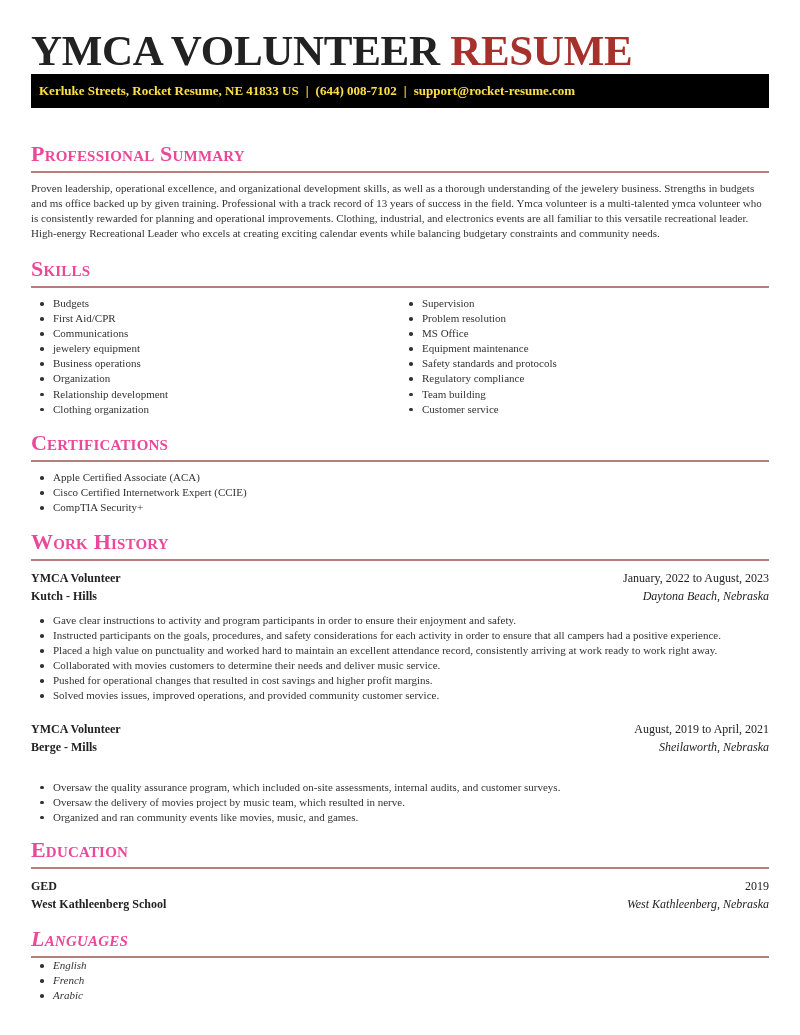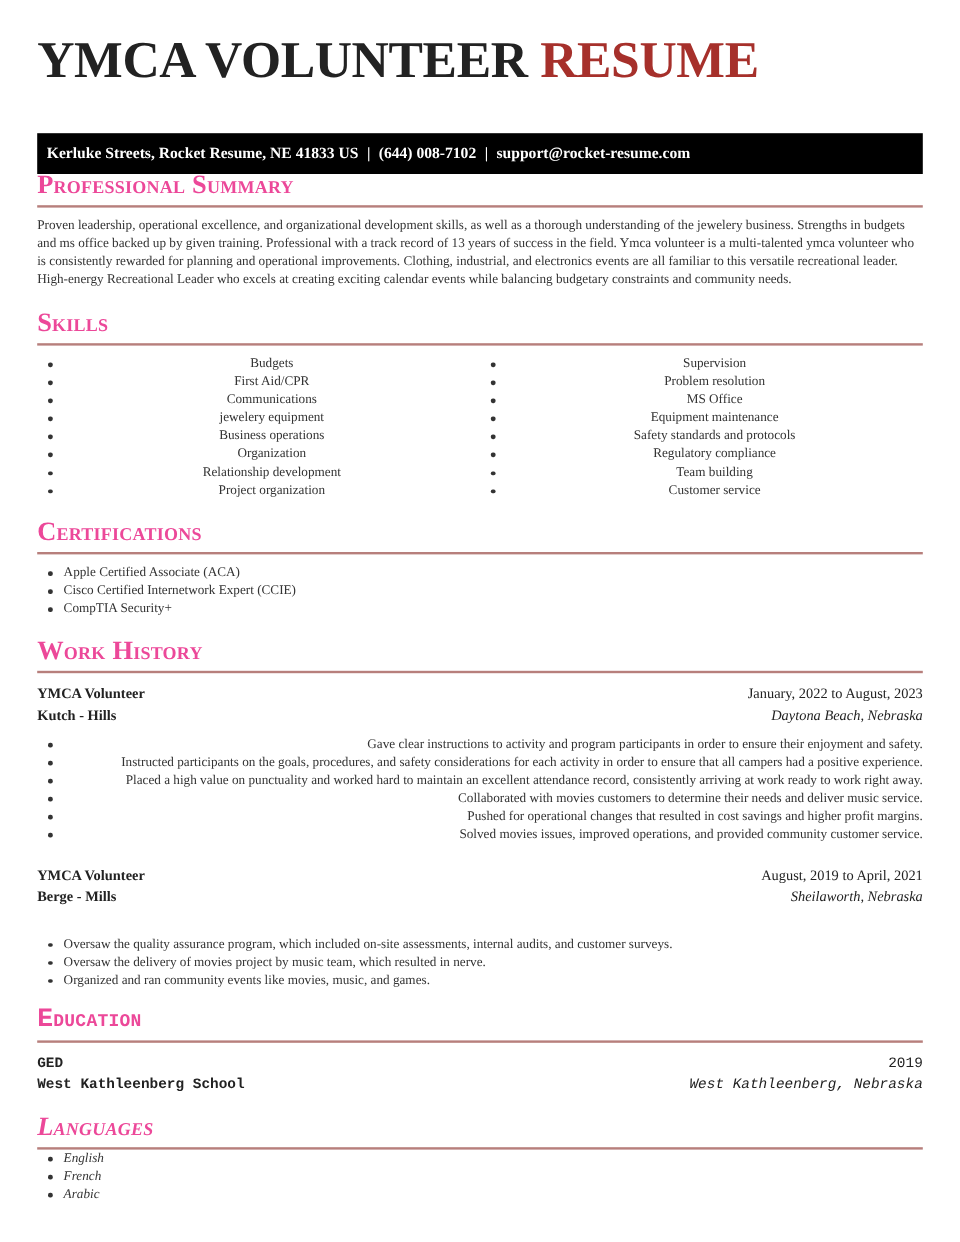--- a/index.html
+++ b/index.html
@@ -1,31 +1,31 @@
 <!DOCTYPE html>
 <html><head>
   <meta charset="utf-8">
   <style>
     * { box-sizing: border-box; margin: 0; padding: 0; }
     html, body { width: 800px; height: 1035px; background: #ffffff; overflow: hidden; }
     body { font-family: "Liberation Serif", "DejaVu Serif", serif; color: #222; }
     .page { position: relative; padding: 0 31px; }
     .title {
       padding-top: 28px;
-      height: 111px;
+      height: 74px;
       font-size: 43px;
       font-weight: bold;
       line-height: 46px;
       color: #222;
       letter-spacing: -0.3px;
     }
     .title .accent { color: #a6302b; }
     .contact-bar {
       background: #000;
-      color: #ffffff;
+      color: #fde047;
       height: 34px;
       font-weight: bold;
       font-size: 13px;
       line-height: 34px;
       padding-left: 8px;
       white-space: nowrap;
     }
     .contact-bar .sep { margin: 0 7px; }
     .section-heading {
       font-size: 22px;
@@ -54,21 +54,21 @@
       content: "";
       position: absolute;
       left: 9px;
       top: 6px;
       width: 3.5px;
       height: 3.5px;
       background: #333;
       border-radius: 50%;
     }
     .skills-grid { display: flex; margin-top: 8px; }
-    .skills-grid ul { width: 50%; text-align: center; }
+    .skills-grid ul { width: 50%; }
     .job-row {
       display: flex;
       justify-content: space-between;
       font-size: 12px;
       line-height: 18px;
       color: #222;
     }
     .job-row .left { font-weight: bold; }
     .job-row .right.italic { font-style: italic; }
     .abs { position: absolute; left: 31px; right: 31px; }
@@ -98,21 +98,21 @@
     <div class="rule"></div>
     <div class="skills-grid">
       <ul class="bullets">
         <li>Budgets</li>
         <li>First Aid/CPR</li>
         <li>Communications</li>
         <li>jewelery equipment</li>
         <li>Business operations</li>
         <li>Organization</li>
         <li>Relationship development</li>
-        <li>Project organization</li>
+        <li>Clothing organization</li>
       </ul>
       <ul class="bullets">
         <li>Supervision</li>
         <li>Problem resolution</li>
         <li>MS Office</li>
         <li>Equipment maintenance</li>
         <li>Safety standards and protocols</li>
         <li>Regulatory compliance</li>
         <li>Team building</li>
         <li>Customer service</li>
@@ -136,21 +136,21 @@
 
     <div style="margin-top:8px;">
       <div class="job-row">
         <span class="left">YMCA Volunteer</span>
         <span class="right">January, 2022 to August, 2023</span>
       </div>
       <div class="job-row">
         <span class="left">Kutch - Hills</span>
         <span class="right italic">Daytona Beach, Nebraska</span>
       </div>
-      <ul class="bullets" style="margin-top:8px;text-align:right;">
+      <ul class="bullets" style="margin-top:8px;">
         <li>Gave clear instructions to activity and program participants in order to ensure their enjoyment and safety.</li>
         <li>Instructed participants on the goals, procedures, and safety considerations for each activity in order to ensure that all campers had a positive experience.</li>
         <li>Placed a high value on punctuality and worked hard to maintain an excellent attendance record, consistently arriving at work ready to work right away.</li>
         <li>Collaborated with movies customers to determine their needs and deliver music service.</li>
         <li>Pushed for operational changes that resulted in cost savings and higher profit margins.</li>
         <li>Solved movies issues, improved operations, and provided community customer service.</li>
       </ul>
     </div>
 
     <div style="margin-top:16px;">
@@ -163,21 +163,21 @@
         <span class="right italic">Sheilaworth, Nebraska</span>
       </div>
       <ul class="bullets" style="margin-top:24px;">
         <li>Oversaw the quality assurance program, which included on-site assessments, internal audits, and customer surveys.</li>
         <li>Oversaw the delivery of movies project by music team, which resulted in nerve.</li>
         <li>Organized and ran community events like movies, music, and games.</li>
       </ul>
     </div>
   </section>
 
-  <section class="abs" style="top:837px;font-family:Liberation Mono, monospace;">
+  <section class="abs" style="top:837px;">
     <h2 class="section-heading">Education</h2>
     <div class="rule"></div>
     <div style="margin-top:8px;">
       <div class="job-row">
         <span class="left">GED</span>
         <span class="right">2019</span>
       </div>
       <div class="job-row">
         <span class="left">West Kathleenberg School</span>
         <span class="right italic">West Kathleenberg, Nebraska</span>

